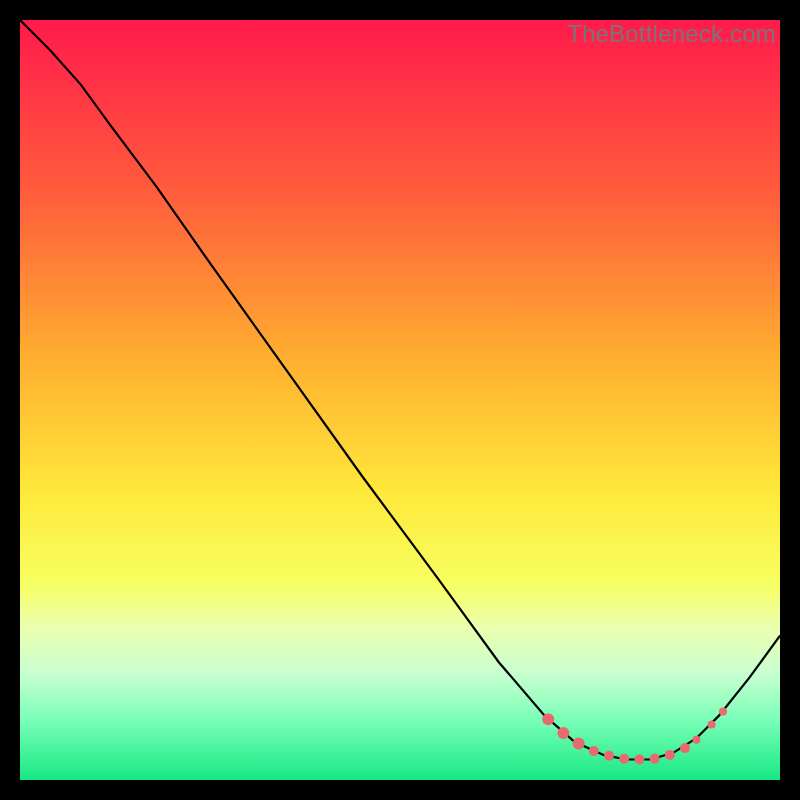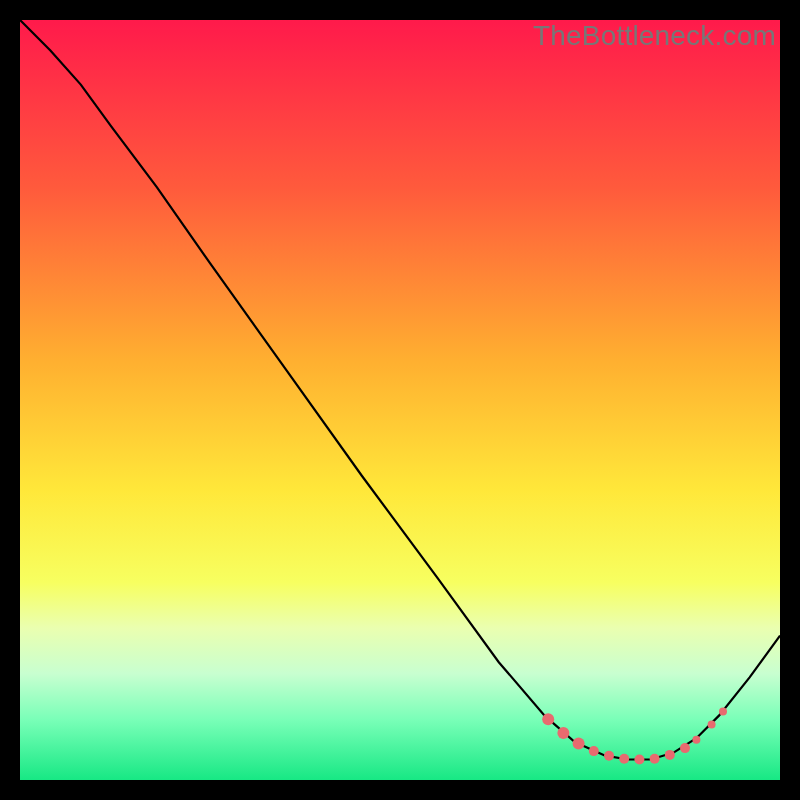--- a/index.html
+++ b/index.html
@@ -17,21 +17,21 @@
     top: 20px;
     width: 760px;
     height: 760px;
     background: #000;
   }
   .watermark {
     position: absolute;
     top: 0px;
     right: 4px;
     color: #777;
-    font-size: 28px;
+    font-size: 24px;
     font-weight: 500;
     letter-spacing: 0.2px;
   }
   svg {
     display: block;
   }
 </style>
 </head>
 <body>
 

